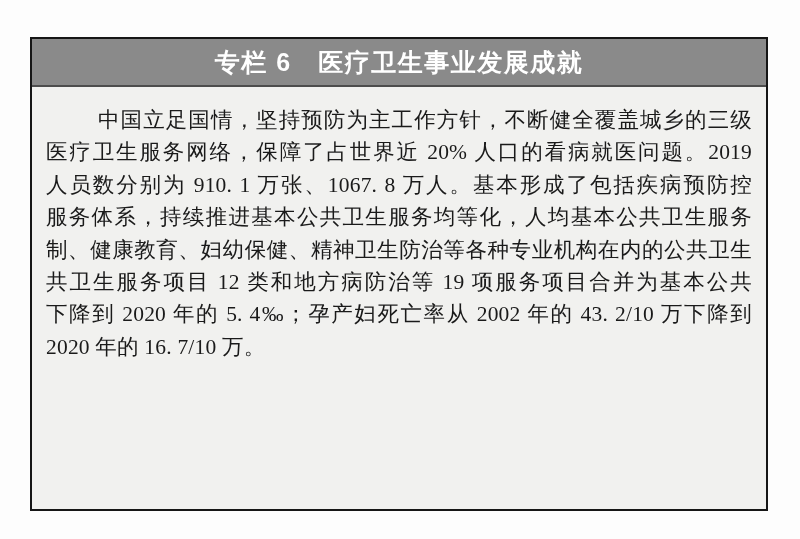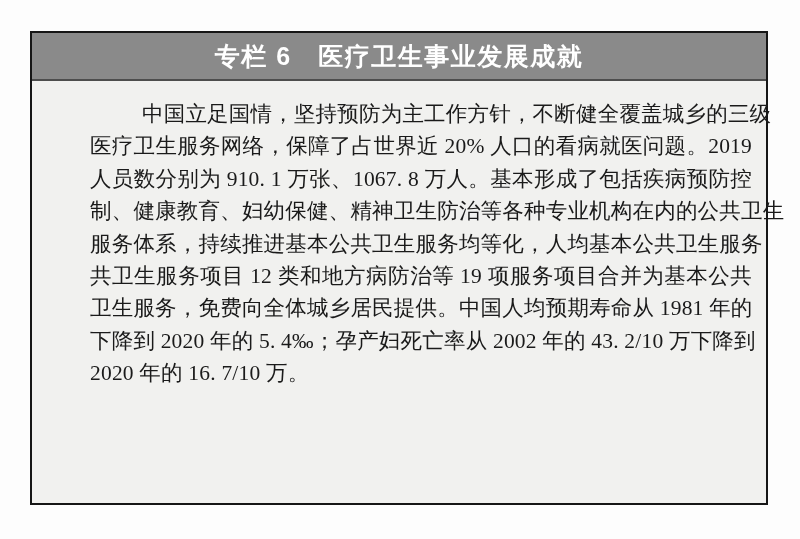--- a/index.html
+++ b/index.html
@@ -10,21 +10,21 @@
     width: 800px;
     height: 539px;
     background: #fdfdfd;
     font-family: "Liberation Serif", "DejaVu Serif", serif;
     position: relative;
     overflow: hidden;
   }
   .panel {
     position: absolute;
     left: 30px;
-    top: 31px;
+    top: 37px;
     width: 738px;
     height: 474px;
     border: 2px solid #161616;
     background: #f1f1ef;
     box-sizing: border-box;
   }
   .panel-header {
     height: 46px;
     background: #8a8a8a;
     border-bottom: 2px solid #4d4d4d;
@@ -37,21 +37,20 @@
     font-weight: bold;
     font-size: 25px;
     color: #ffffff;
     letter-spacing: 1.5px;
     white-space: pre;
   }
   .panel-body {
     padding: 17px 14px 0 14px;
     color: #1a1a1a;
     font-size: 21.5px;
-    margin-left: 44px;
   }
   .body-line {
     height: 32.4px;
     line-height: 32.4px;
     text-align: justify;
     text-align-last: justify;
     white-space: nowrap;
     letter-spacing: 0.2px;
   }
   .body-line.first {
@@ -65,20 +64,19 @@
 <body>
 
 <div class="panel">
   <div class="panel-header">
     <span class="panel-title">专栏 6　医疗卫生事业发展成就</span>
   </div>
   <div class="panel-body">
     <div class="body-line first">中国立足国情，坚持预防为主工作方针，不断健全覆盖城乡的三级</div>
     <div class="body-line">医疗卫生服务网络，保障了占世界近 20% 人口的看病就医问题。2019</div>
     <div class="body-line">人员数分别为 910. 1 万张、1067. 8 万人。基本形成了包括疾病预防控</div>
+    <div class="body-line">服务体系，持续推进基本公共卫生服务均等化，人均基本公共卫生服务</div>
     <div class="body-line">制、健康教育、妇幼保健、精神卫生防治等各种专业机构在内的公共卫生</div>
-    <div class="body-line">服务体系，持续推进基本公共卫生服务均等化，人均基本公共卫生服务</div>
     <div class="body-line">共卫生服务项目 12 类和地方病防治等 19 项服务项目合并为基本公共</div>
-    <div class="body-line">卫生服务，免费向全体城乡居民提供。中国人均预期寿命从 1981 年的</div>
     <div class="body-line">下降到 2020 年的 5. 4‰；孕产妇死亡率从 2002 年的 43. 2/10 万下降到</div>
     <div class="body-line last">2020 年的 16. 7/10 万。</div>
   </div>
 </div>
 
 </body></html>

